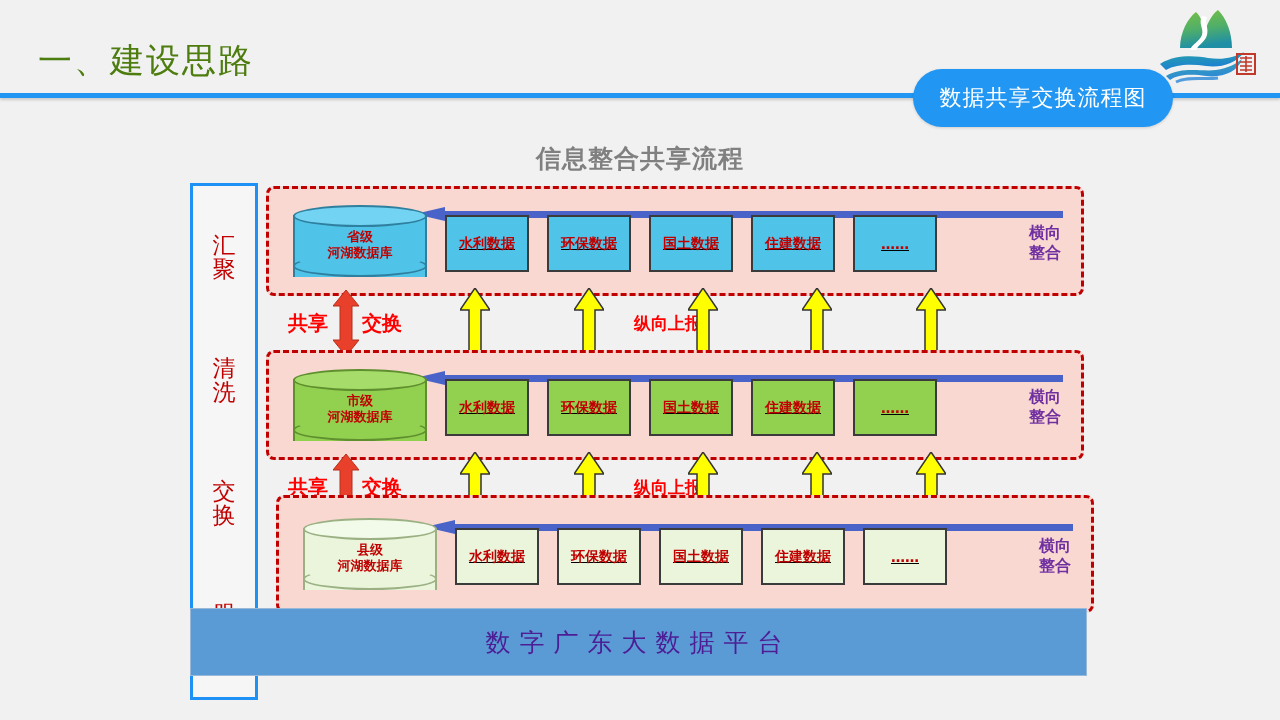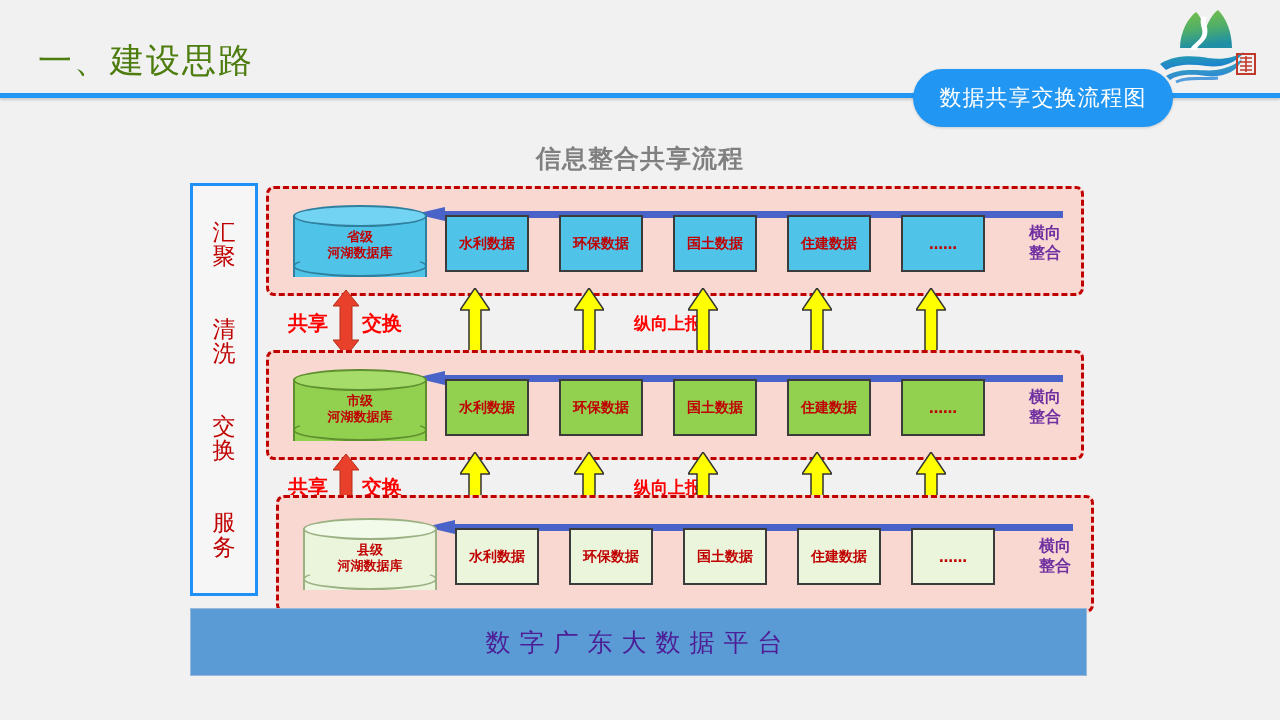--- a/index.html
+++ b/index.html
@@ -33,21 +33,21 @@
   
   #chart-title{
     position:absolute;left:0;top:142px;width:1280px;text-align:center;
     font-size:25px;font-weight:bold;color:#808080;letter-spacing:1px;
     font-family:"DejaVu Sans","Liberation Sans",sans-serif;
   }
   #diagram{
     position:absolute;left:190px;top:183px;width:897px;height:493px;
   }
   #stages{
-    position:absolute;left:0;top:0;width:68px;height:413px;
+    position:absolute;left:0;top:0;width:68px;height:517px;
     border:3px solid #1e90f6;background:#f6f6f6;box-sizing:border-box;
     display:flex;flex-direction:column;align-items:center;
     justify-content:space-around;padding:10px 13px;
   }
   .stage-label{
     color:#c00000;font-size:23px;line-height:1.05;text-align:center;
     width:30px;font-family:"DejaVu Sans","Liberation Sans",sans-serif;
   }
   .band{
     position:absolute;left:76px;width:818px;height:110px;
@@ -74,21 +74,21 @@
     position:absolute;left:0;top:50px;width:134px;height:22px;
     border-radius:50%;border:2px solid #2f7f9e;box-sizing:border-box;
     border-top-color:transparent;
   }
   .cyl-text{
     position:absolute;left:0;top:24px;width:134px;text-align:center;
     color:#c00000;font-size:13px;font-weight:bold;line-height:1.25;
     font-family:"DejaVu Sans","Liberation Sans",sans-serif;
     z-index:4;
   }
-  .boxes{position:absolute;left:176px;top:26px;display:flex;gap:30px;}
+  .boxes{position:absolute;left:176px;top:26px;display:flex;gap:18px;text-decoration:underline;}
   #band-county .boxes{top:30px;}
   .data-box{
     width:84px;height:57px;border:2px solid #3b3b3b;box-sizing:border-box;
     display:flex;align-items:center;justify-content:center;
     color:#c00000;font-size:14px;font-weight:bold;
     font-family:"DejaVu Sans","Liberation Sans",sans-serif;
   }
   .integrate-label{
     position:absolute;right:12px;top:34px;width:48px;text-align:center;
     color:#7030a0;font-size:16px;font-weight:bold;line-height:1.25;

